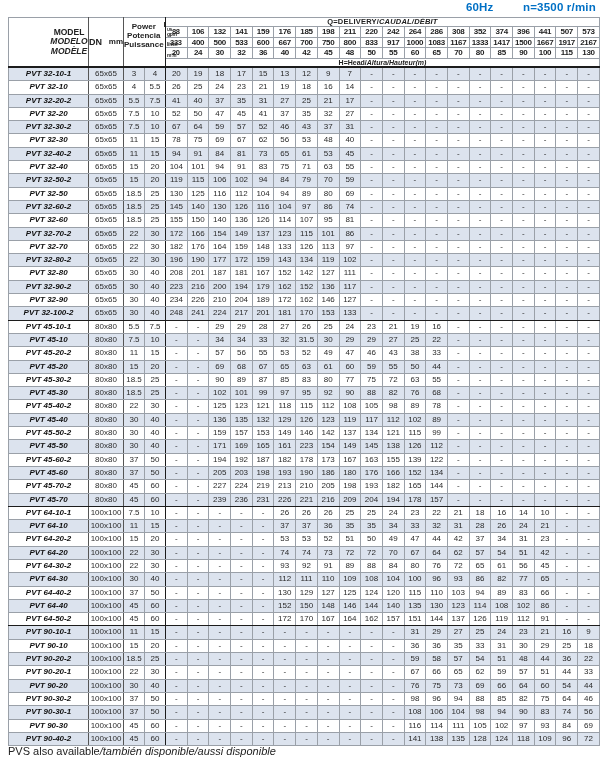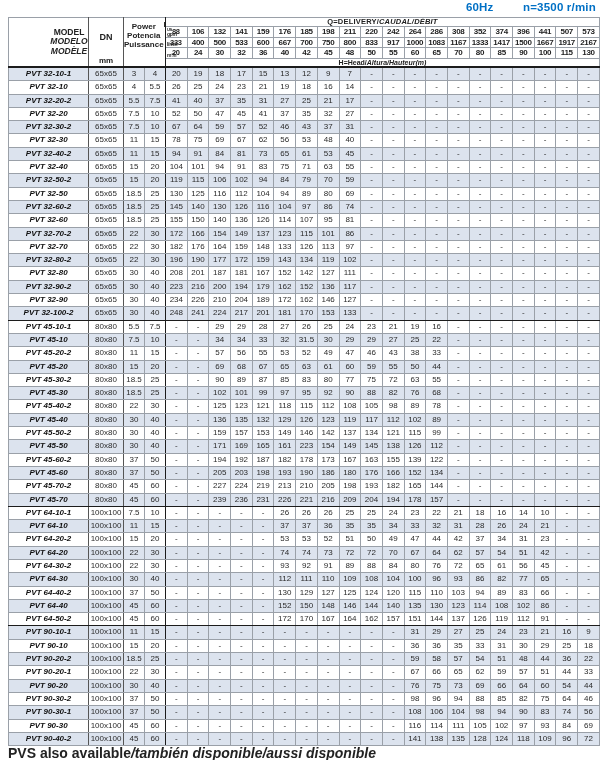--- a/index.html
+++ b/index.html
@@ -18,21 +18,21 @@
   col.c-model{width:80px;} col.c-dn{width:35px;} col.c-kw{width:21px;} col.c-hp{width:21px;}
   col.c-flow{width:21.7px;}
   th,td{padding:0;border:1px solid #9aa0a8;overflow:hidden;white-space:nowrap;}
 
   
   thead th{font-weight:bold;background:#fff;}
   thead{border-bottom:2px solid #1c1c1c;}
   .model-h{font-size:8.5px;line-height:9.5px;border-right:1.2px solid #555;padding-left:41px;}
   .model-h .it{font-style:italic;}
   .dn-h{border-right:1.2px solid #555;}
-  .dn-wrap{display:flex;flex-direction:column;justify-content:flex-end;align-items:center;height:47px;}
+  .dn-wrap{display:flex;flex-direction:row;justify-content:flex-end;align-items:center;height:47px;}
   .dn-wrap .dn-label{font-size:9px;flex:1;display:flex;align-items:center;}
   .dn-wrap .mm{font-size:8px;font-weight:bold;line-height:10px;}
   .power-h{border-right:1.6px solid #1c1c1c;}
   .power-wrap{display:flex;flex-direction:row;height:47px;}
   .power-names{font-size:8px;line-height:9px;padding-top:3px;flex:1;}
   .power-names .it{}
   .kwhp-row{display:flex;font-size:8px;line-height:11px;height:11px;}
   .kwhp-row span{flex:1;}
   .kwhp-row .hp-l{border-left:1px solid #9aa0a8;}
   .q-h{height:8px;line-height:8px;font-size:7.5px;letter-spacing:.2px;}
@@ -48,21 +48,21 @@
 
   
   tbody td{height:12.3px;line-height:12.3px;font-size:8px;text-align:center;color:#2a2a2a;}
   tbody td.model-cell{font-weight:bold;color:#101010;border-right:1.2px solid #555;font-style:italic;}
   tbody td.dn-cell{border-right:1.2px solid #555;}
   tbody td.hp-cell{border-right:1.6px solid #1c1c1c;}
   tr.shade td{background:#dce3ee;}
   tr.group-end td{border-bottom:1.6px solid #1c1c1c;}
 
   
-  .footer{position:absolute;left:8px;right:8px;top:745px;font-size:14px;font-weight:bold;
+  .footer{position:absolute;left:8px;right:8px;top:745px;font-size:11px;font-weight:normal;
           display:flex;justify-content:space-between;align-items:baseline;}
   .footer .it{font-style:italic;}
   .footer .pages{color:#0070c5;margin-left:4px;}
 </style>
 </head>
 <body>
 
 <div class="page">
 
   <div class="freq-line">

